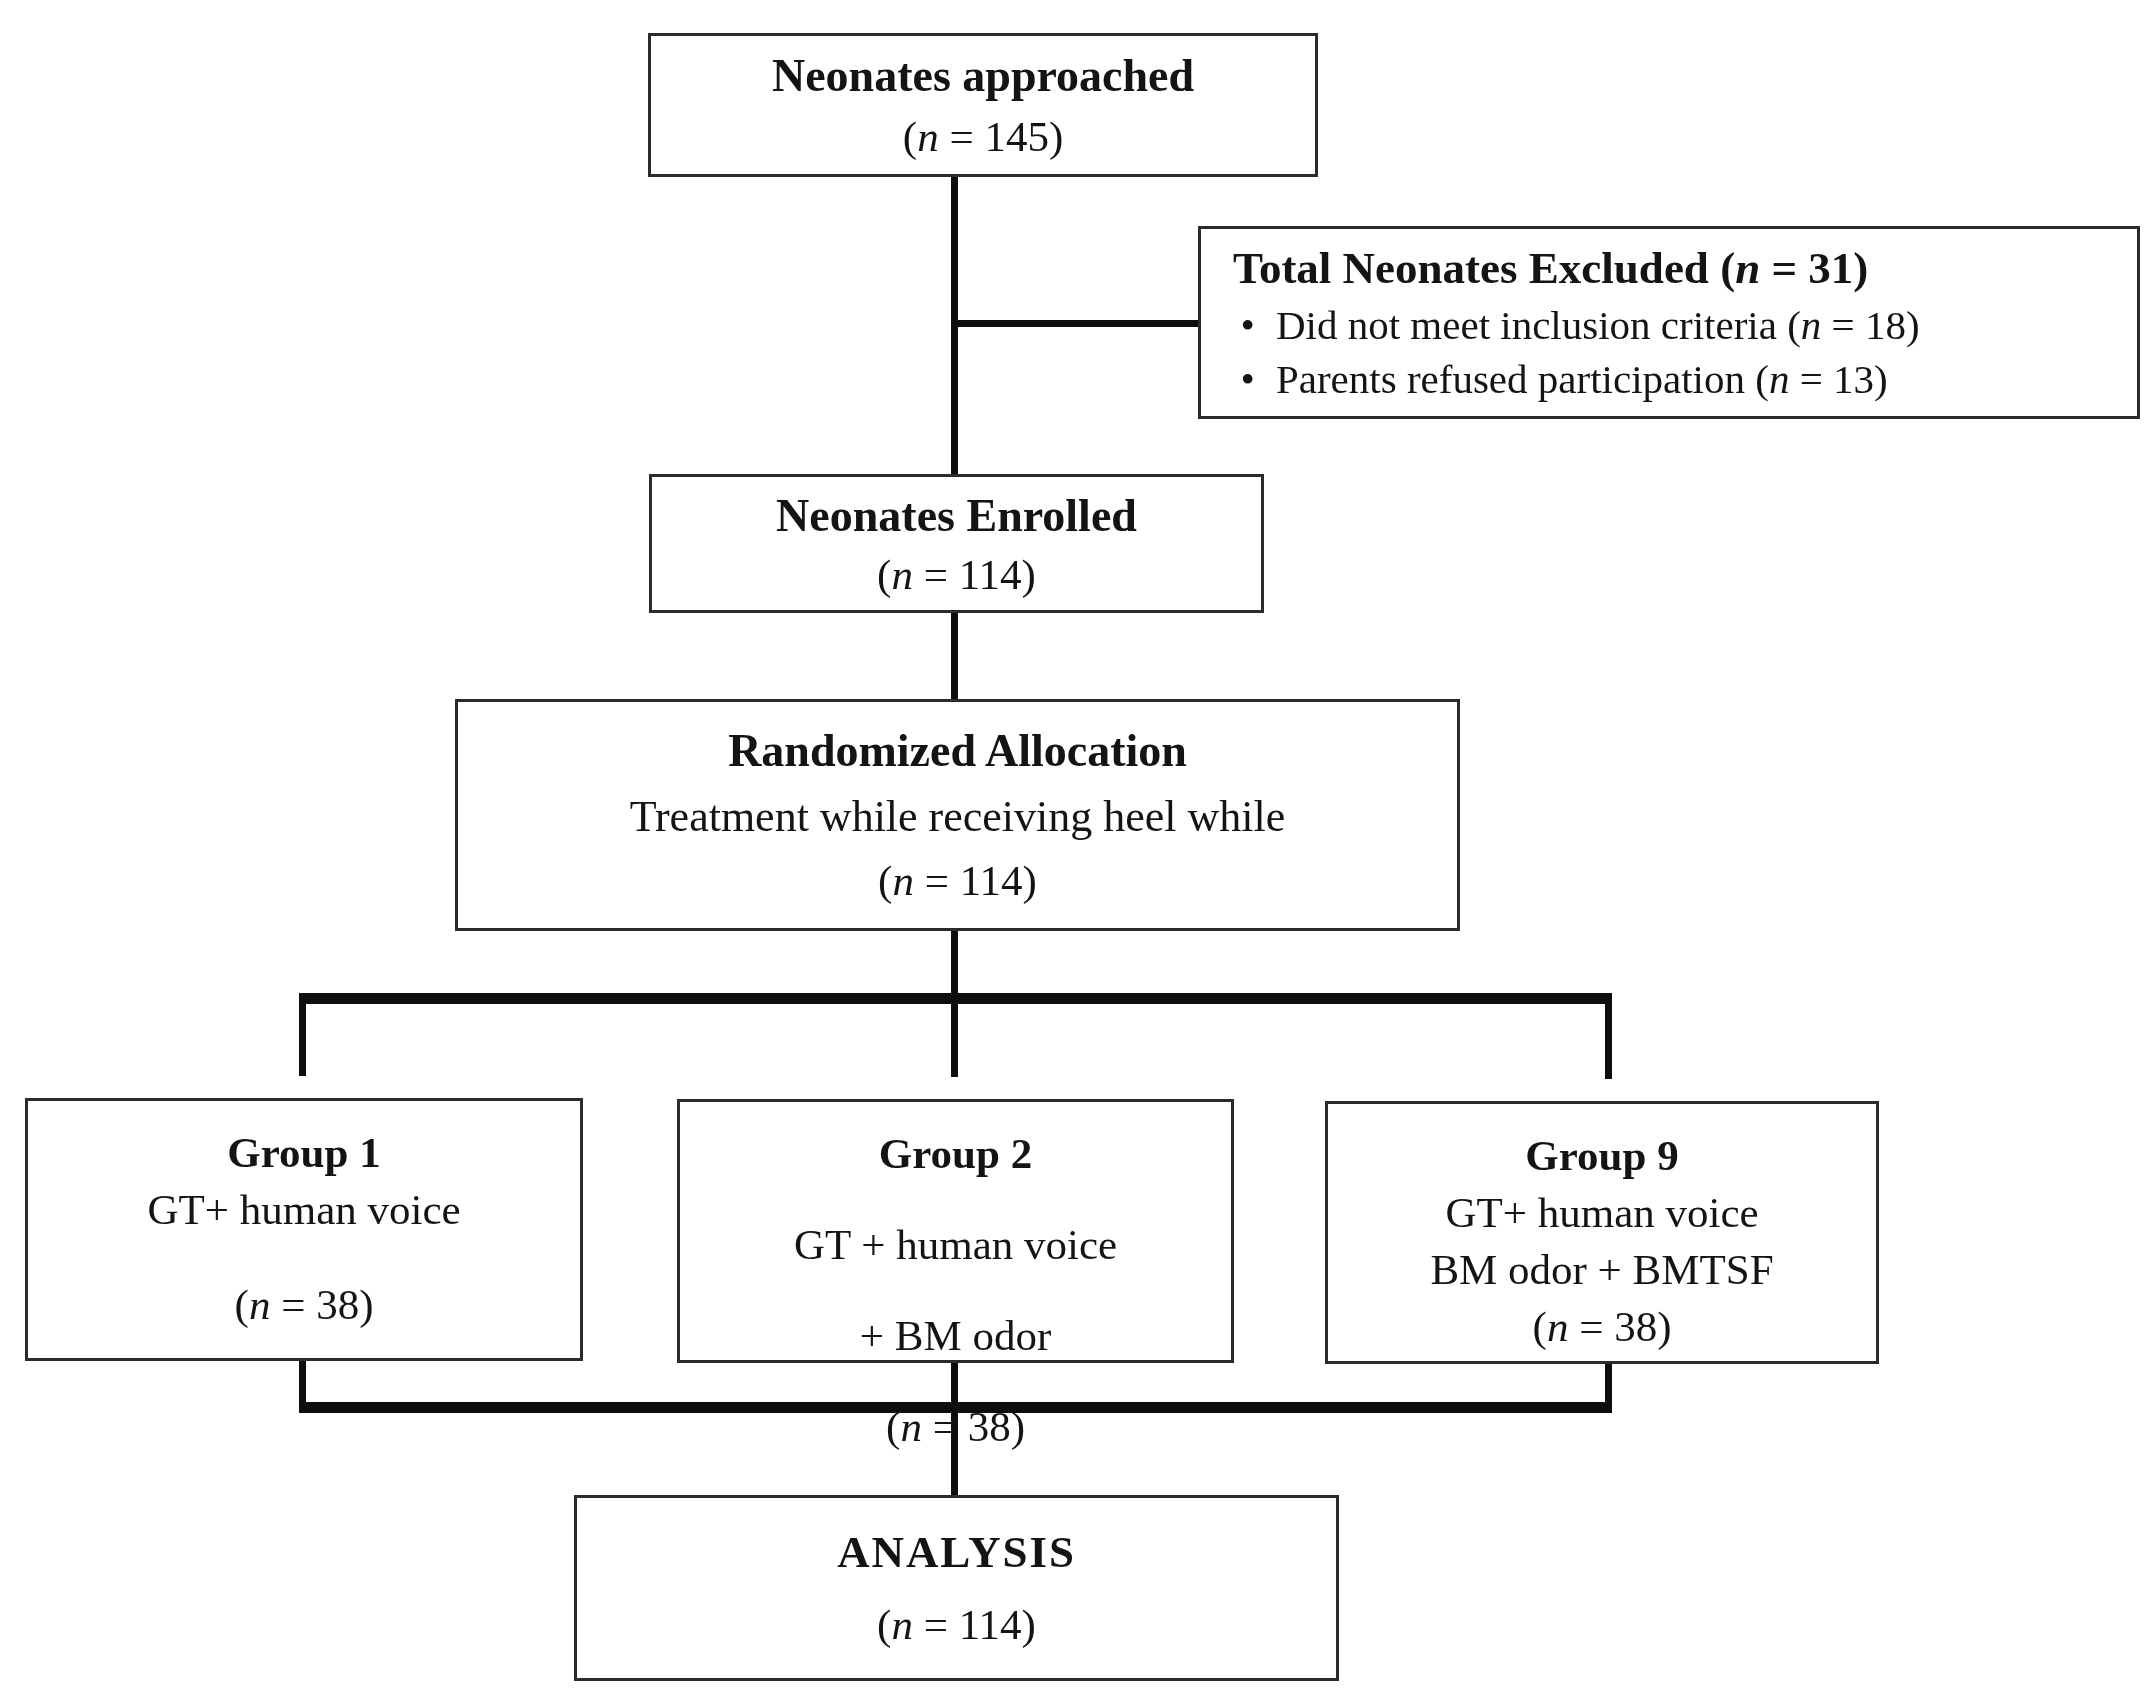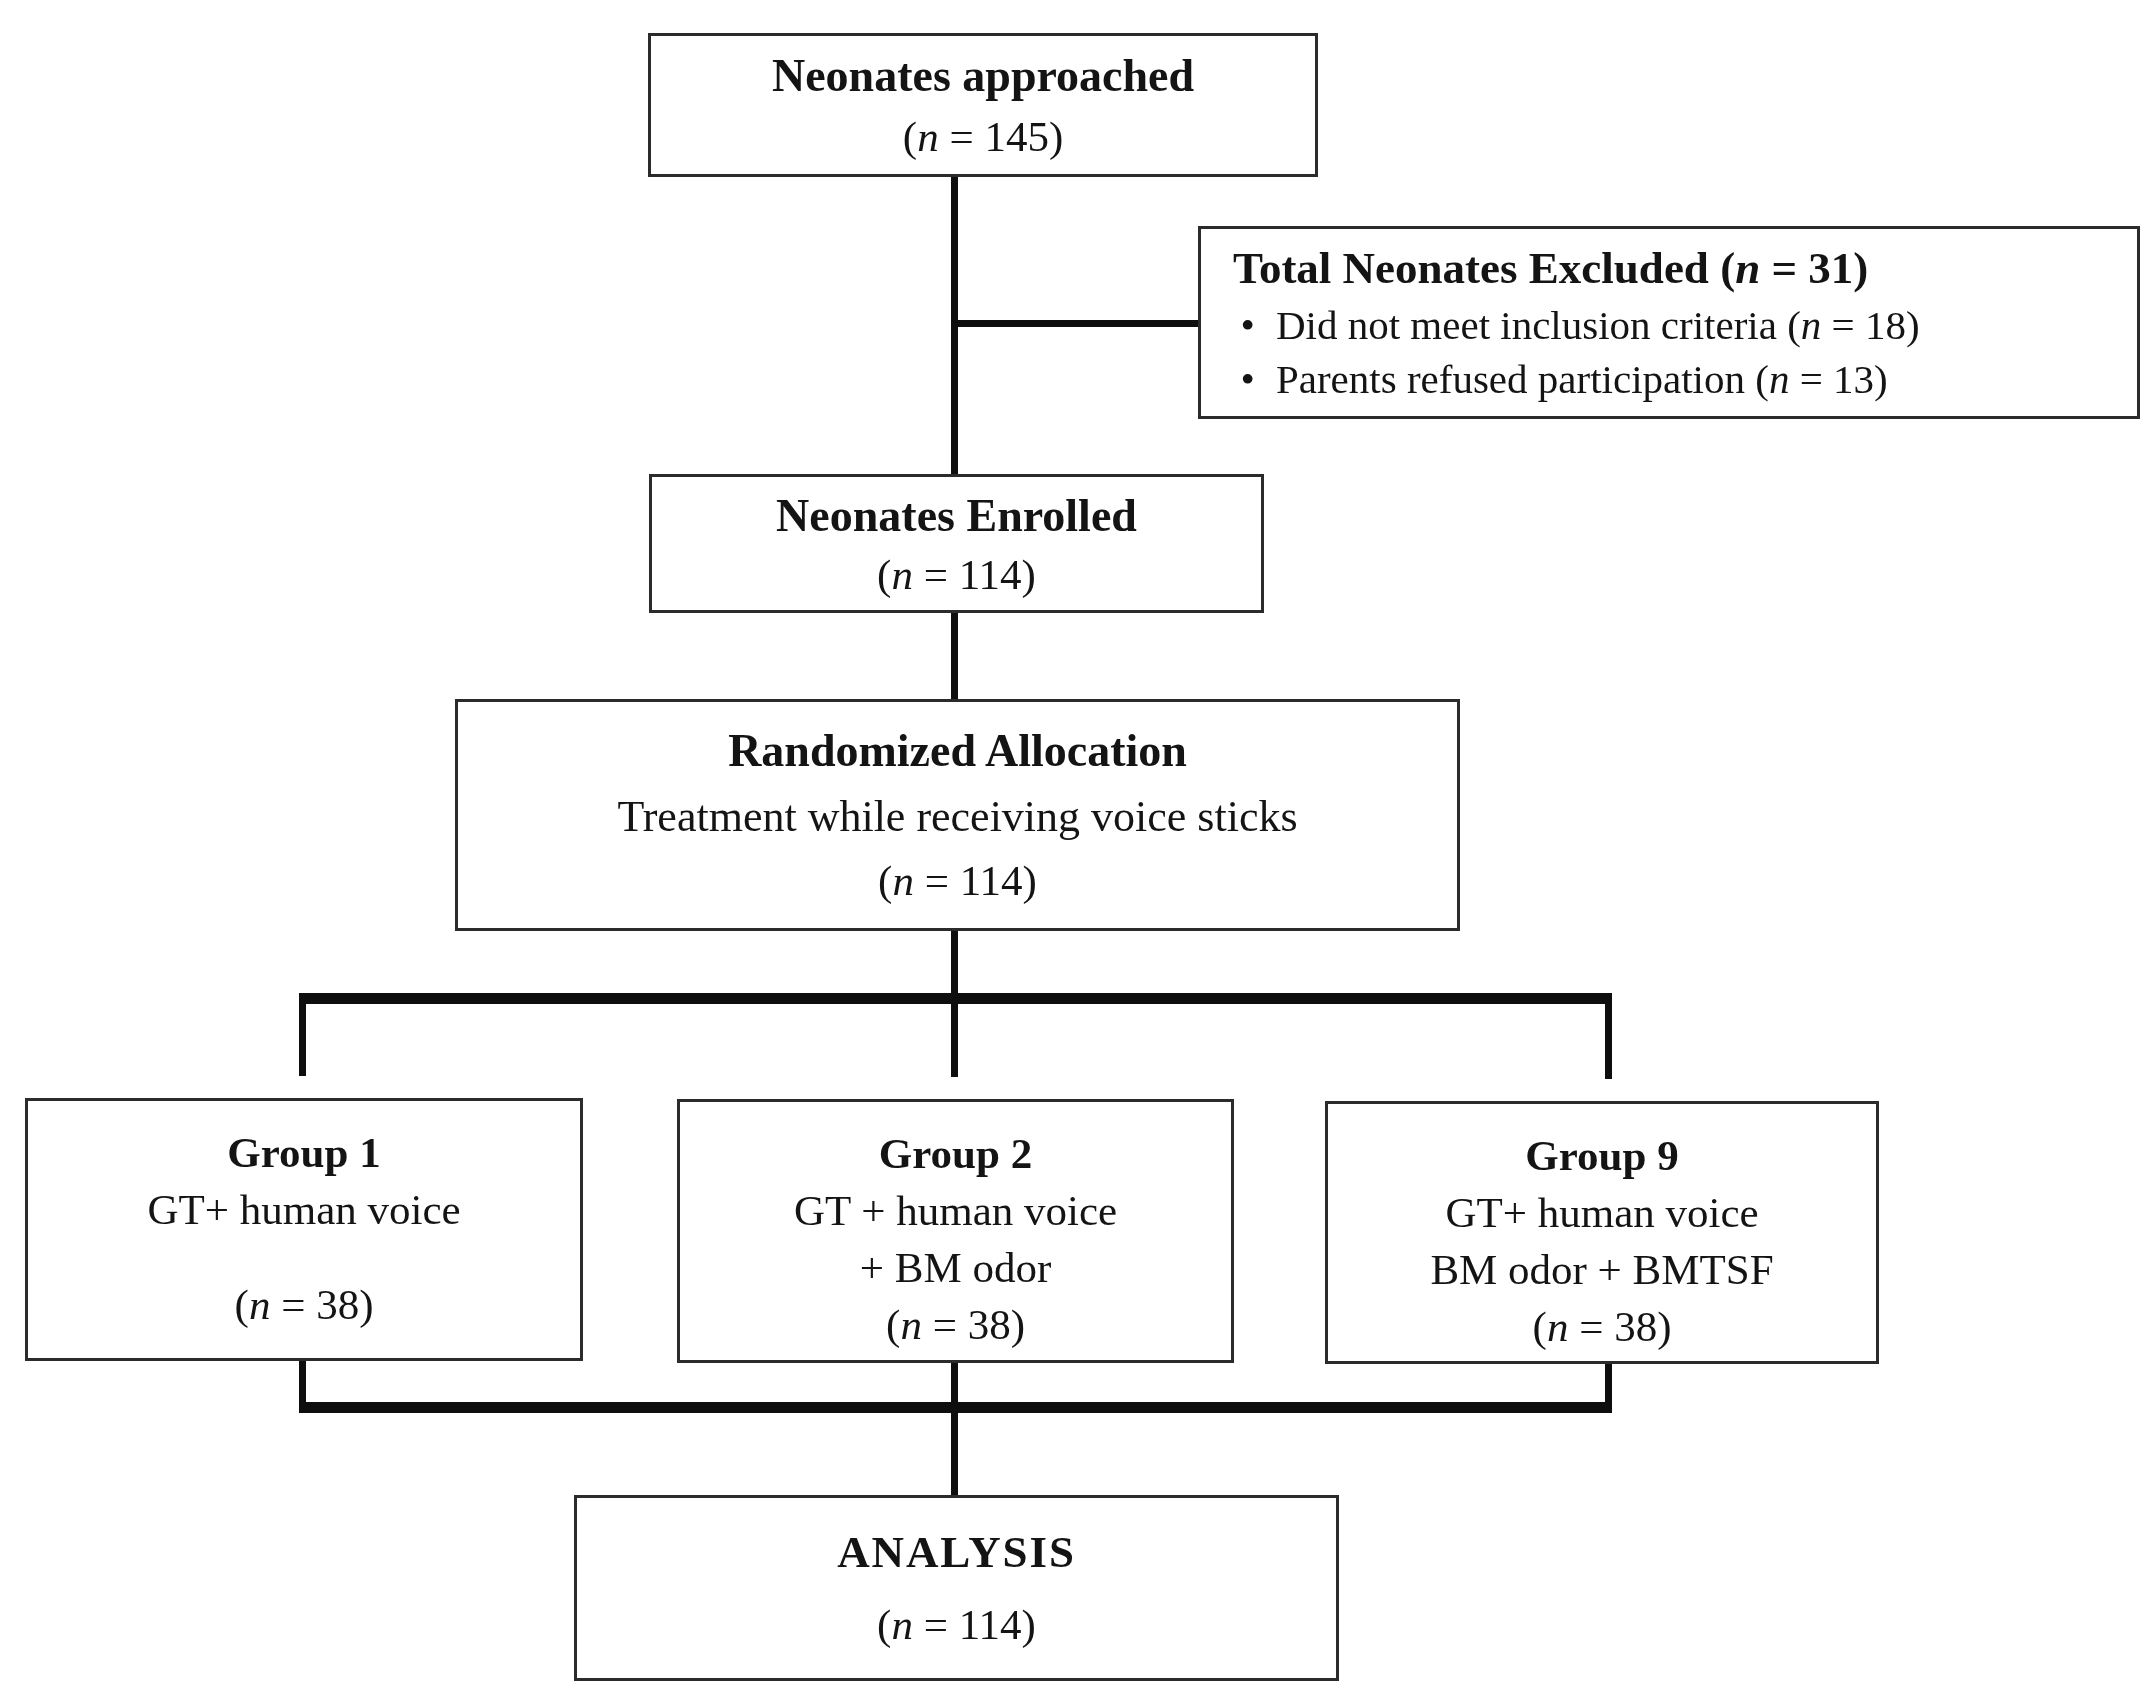--- a/index.html
+++ b/index.html
@@ -53,21 +53,21 @@
   #box-randomized .subtitle { font-size: 44px; line-height: 51px; }
   #box-randomized .nline { font-size: 43px; line-height: 51px; }
 
   .group-box { padding-top: 23px; padding-bottom: 25px; margin-top: 22px; }
   .group-box .title { font-size: 45px; line-height: 59px; }
   .group-box .line { font-size: 43px; line-height: 57px; }
   .group-box .nline { font-size: 43px; line-height: 57px; }
   .group-box .spacer { flex: 1; }
 
   #box-group1 { left: 25px;   top: 1076px; width: 558px; height: 263px; }
-  #box-group2 { left: 677px;  top: 1077px; width: 557px; height: 264px; }
+  #box-group2 { left: 677px;  top: 1077px; width: 557px; height: 264px; gap: 34px; }
   #box-group3 { left: 1325px; top: 1079px; width: 554px; height: 263px; }
 
   #box-analysis { left: 574px; top: 1495px; width: 765px; height: 186px; justify-content: space-evenly; padding: 9.5px 0; }
   #box-analysis .title { font-size: 45px; line-height: 55px; letter-spacing: 1.9px; }
   #box-analysis .nline { font-size: 43px; line-height: 55px; }
 
   
   .conn { position: absolute; background: #0e0e0e; z-index: 1; }
   .v { width: 6.7px; }
   .h { height: 6.7px; }
@@ -109,21 +109,21 @@
     </span>
   </div>
 
   <div class="fbox" id="box-enrolled">
     <span class="line title">Neonates Enrolled</span>
     <span class="line nline">(<i>n</i> = 114)</span>
   </div>
 
   <div class="fbox" id="box-randomized">
     <span class="line title">Randomized Allocation</span>
-    <span class="line subtitle">Treatment while receiving voice sticks</span>
+    <span class="line subtitle">Treatment while receiving heel while</span>
     <span class="line nline">(<i>n</i> = 114)</span>
   </div>
 
   <div class="fbox group-box" id="box-group1">
     <span class="line title">Group 1</span>
     <span class="line">GT+ human voice</span>
     <span class="spacer"></span>
     <span class="line nline">(<i>n</i> = 38)</span>
   </div>
 

